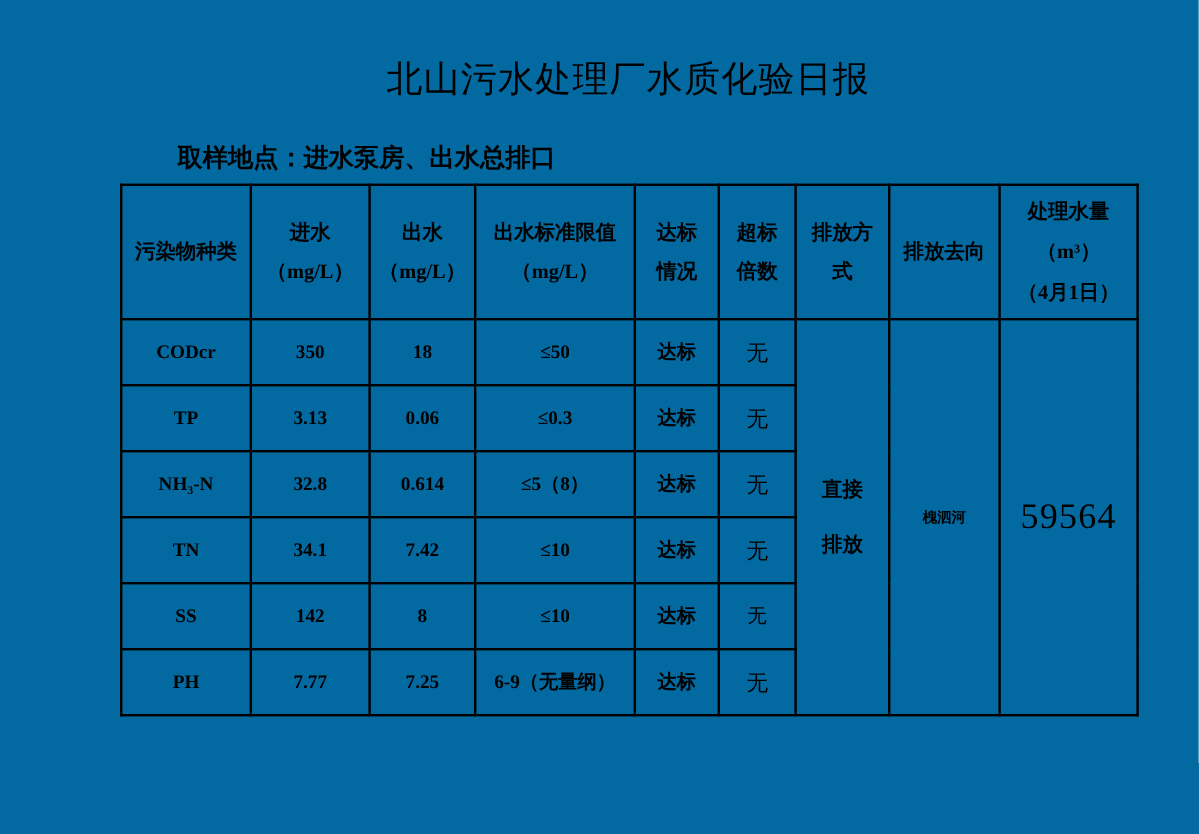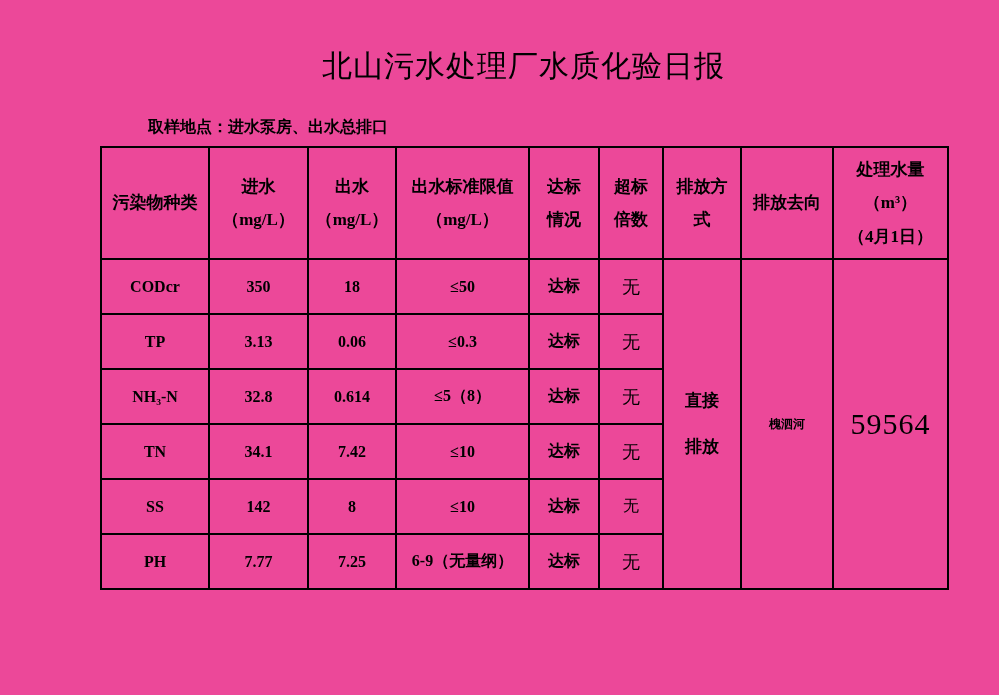--- a/index.html
+++ b/index.html
@@ -1,20 +1,20 @@
 <!DOCTYPE html>
 <html><head>
 <meta charset="utf-8">
 <style>
   html, body { margin: 0; padding: 0; background: #ffffff; }
   .page {
     position: relative;
     width: 999px;
     height: 695px;
-    background: #ec4899;
+    background: #0369a1;
     color: #000000;
     font-family: "Liberation Serif", "DejaVu Serif", serif;
     overflow: hidden;
   }
   .report-title {
     margin: 0;
     padding-top: 46px;
     margin-left: 100px;
     width: 847px;
     text-align: center;
@@ -25,21 +25,21 @@
   }
   .subheader {
     margin-top: 30px;
     margin-left: 100px;
     width: 847px;
     display: flex;
     justify-content: space-between;
     align-items: flex-end;
     font-family: "Liberation Sans", "DejaVu Sans", sans-serif;
     font-weight: bold;
-    font-size: 16px;
+    font-size: 21px;
   }
   .subheader .loc { padding-left: 48px; }
   .subheader .date { padding-right: 48px; }
   table.report {
     margin-top: 8px;
     margin-left: 100px;
     width: 847px;
     border-collapse: collapse;
     table-layout: fixed;
   }

